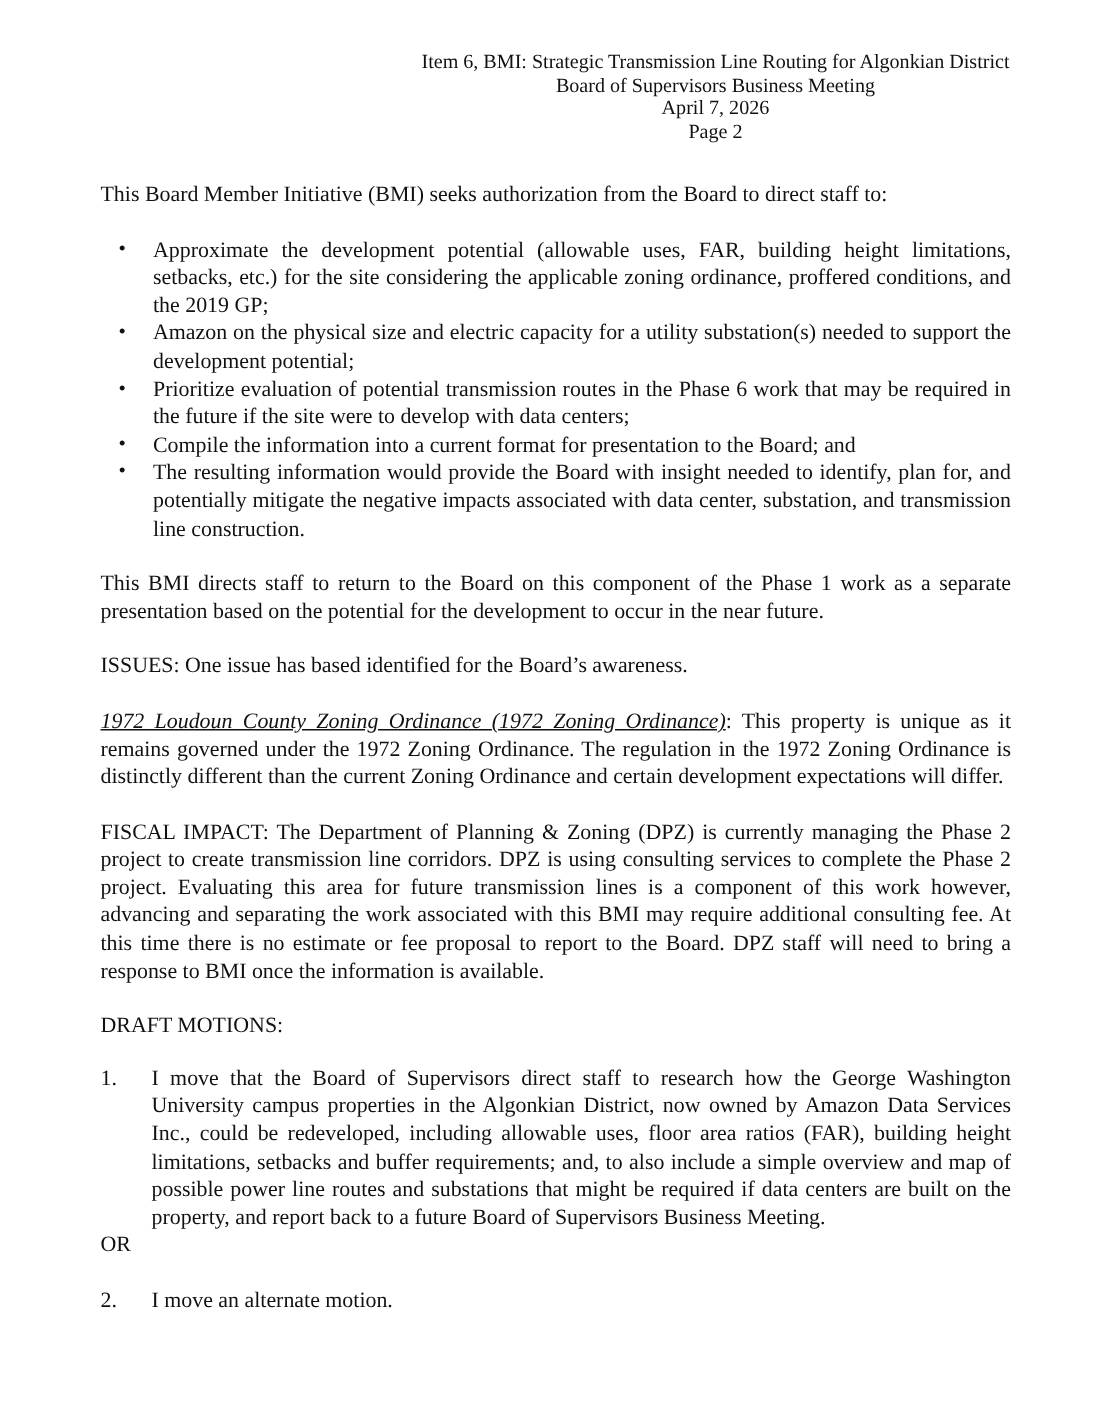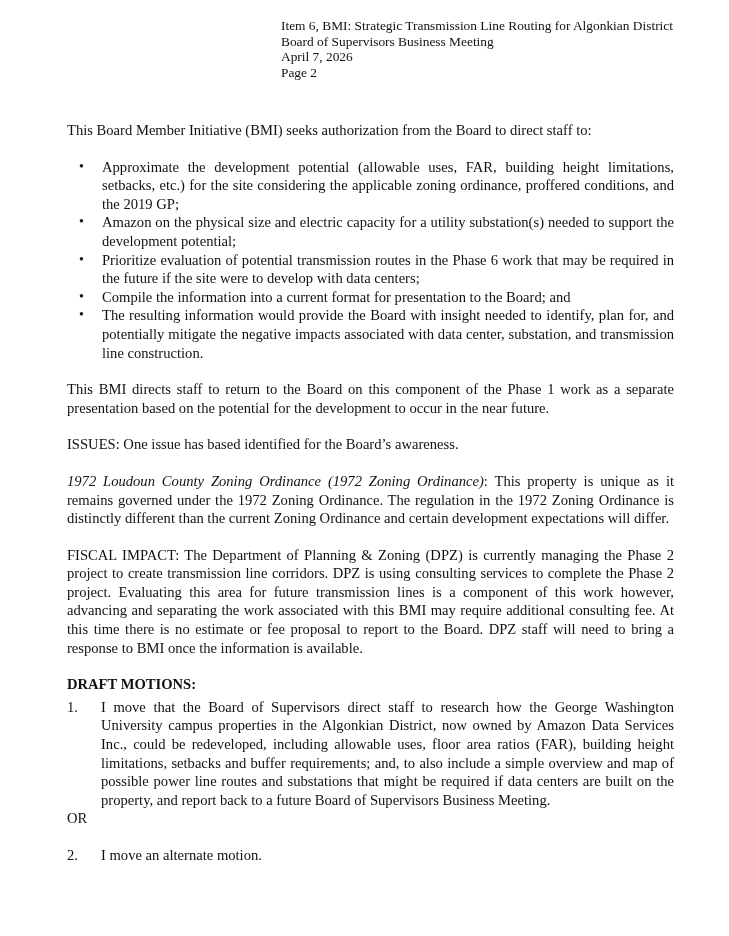--- a/index.html
+++ b/index.html
@@ -4,38 +4,38 @@
 <style>
   html, body { margin: 0; padding: 0; background: #ffffff; }
   body {
     width: 729px; height: 936px; overflow: hidden; position: relative;
     font-family: "Liberation Serif", "DejaVu Serif", serif;
     color: #111111;
     font-size: 14.6px;
     line-height: 18.6px;
   }
   .header {
-    position: absolute; right: 56px; top: 18px;
-    text-align: left; font-size: 13.4px; line-height: 15.6px;
+    position: absolute; right: 56px; top: 33px;
+    text-align: center; font-size: 13.4px; line-height: 15.6px;
   }
   .header div { white-space: nowrap; }
   .body {
     position: absolute; left: 67px; top: 121px; width: 607px;
   }
   p { margin: 0; text-align: justify; }
   .intro { margin-bottom: 18px; }
   ul.bullets { list-style: none; margin: 0 0 18px 0; padding: 0; }
   ul.bullets li { position: relative; padding-left: 35px; text-align: justify; }
   ul.bullets li .dot {
     position: absolute; left: 12px; top: 0; font-size: 14px;
   }
   .section { margin-bottom: 18px; }
   .b { font-weight: normal; }
-  .iu { font-style: italic; }
-  .draft-heading { margin-bottom: 4px; font-weight: bold; }
+  .iu { font-style: italic; text-decoration: underline; }
+  .draft-heading { margin-bottom: 16px; font-weight: normal; }
   ol.motions { list-style: none; margin: 0; padding: 0; }
   ol.motions li { position: relative; padding-left: 34px; text-align: justify; }
   ol.motions li .num { position: absolute; left: 0; top: 0; }
   .or { margin: 0 0 18px 0; }
 </style>
 </head>
 <body>
 
 <div class="header">
   <div>Item 6, BMI: Strategic Transmission Line Routing for Algonkian District</div>

